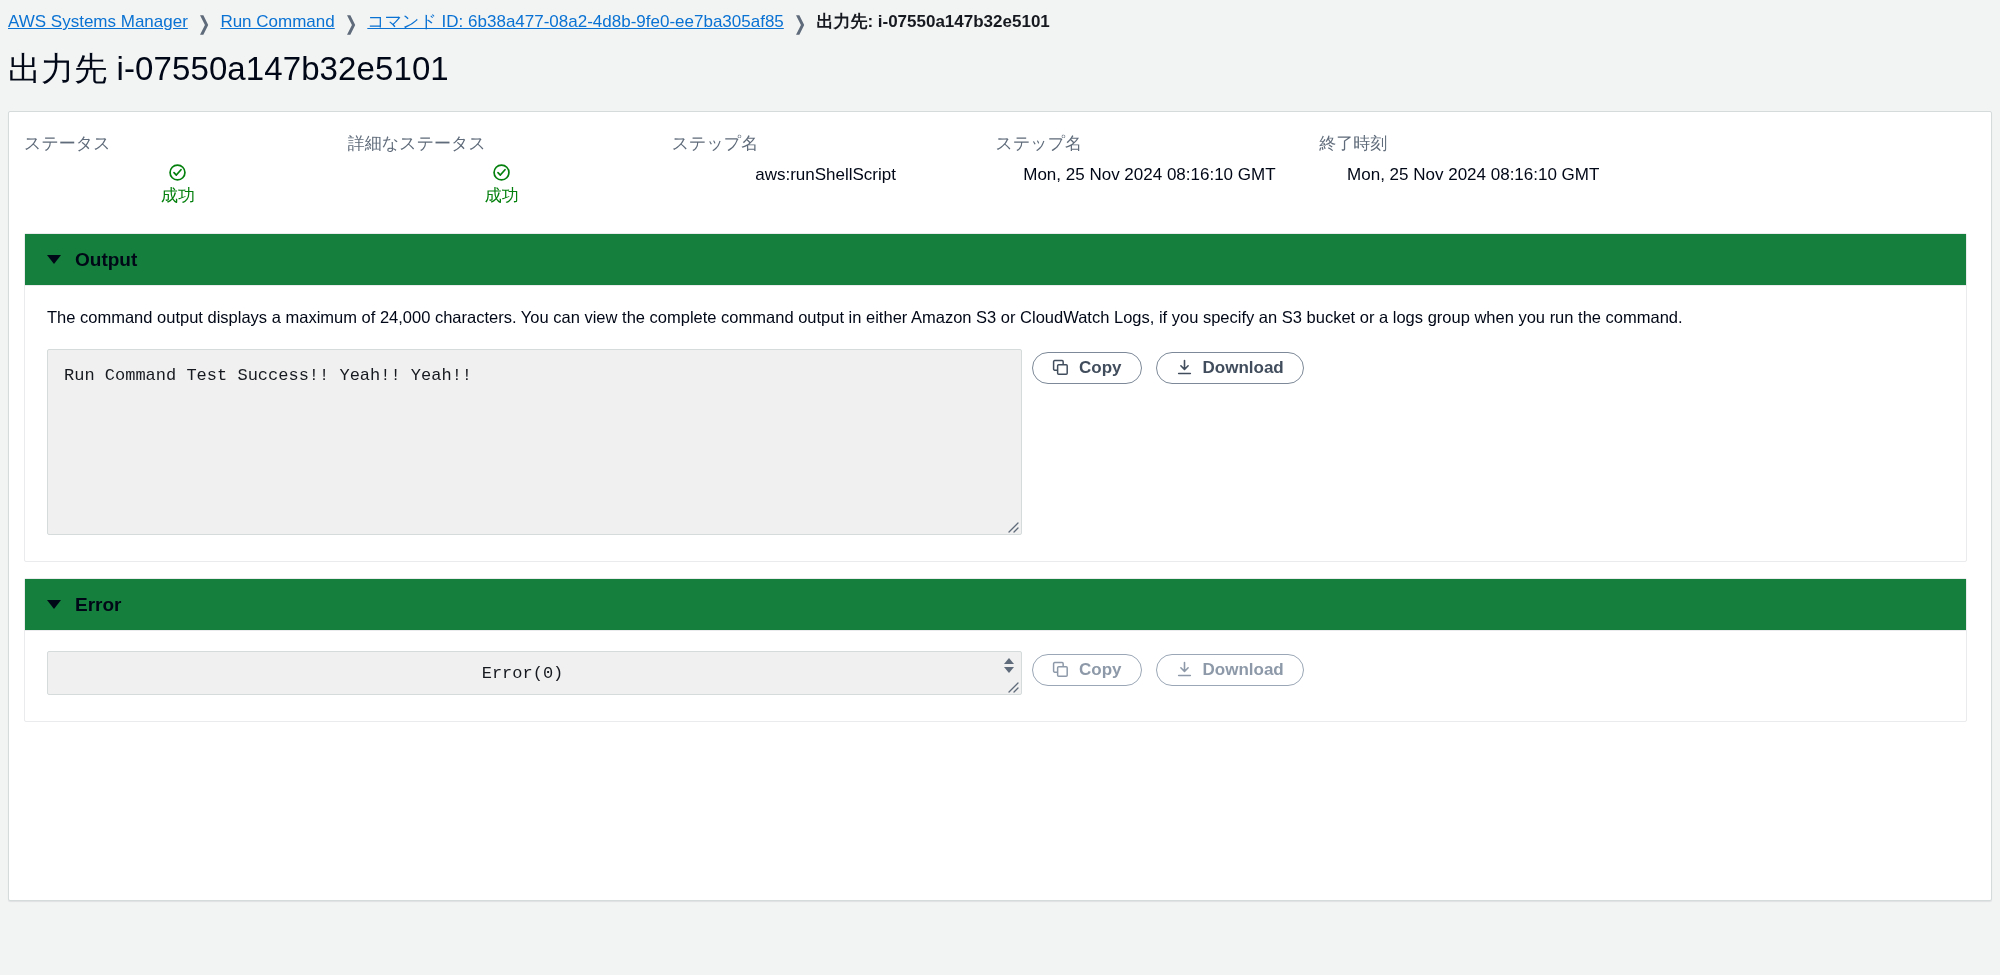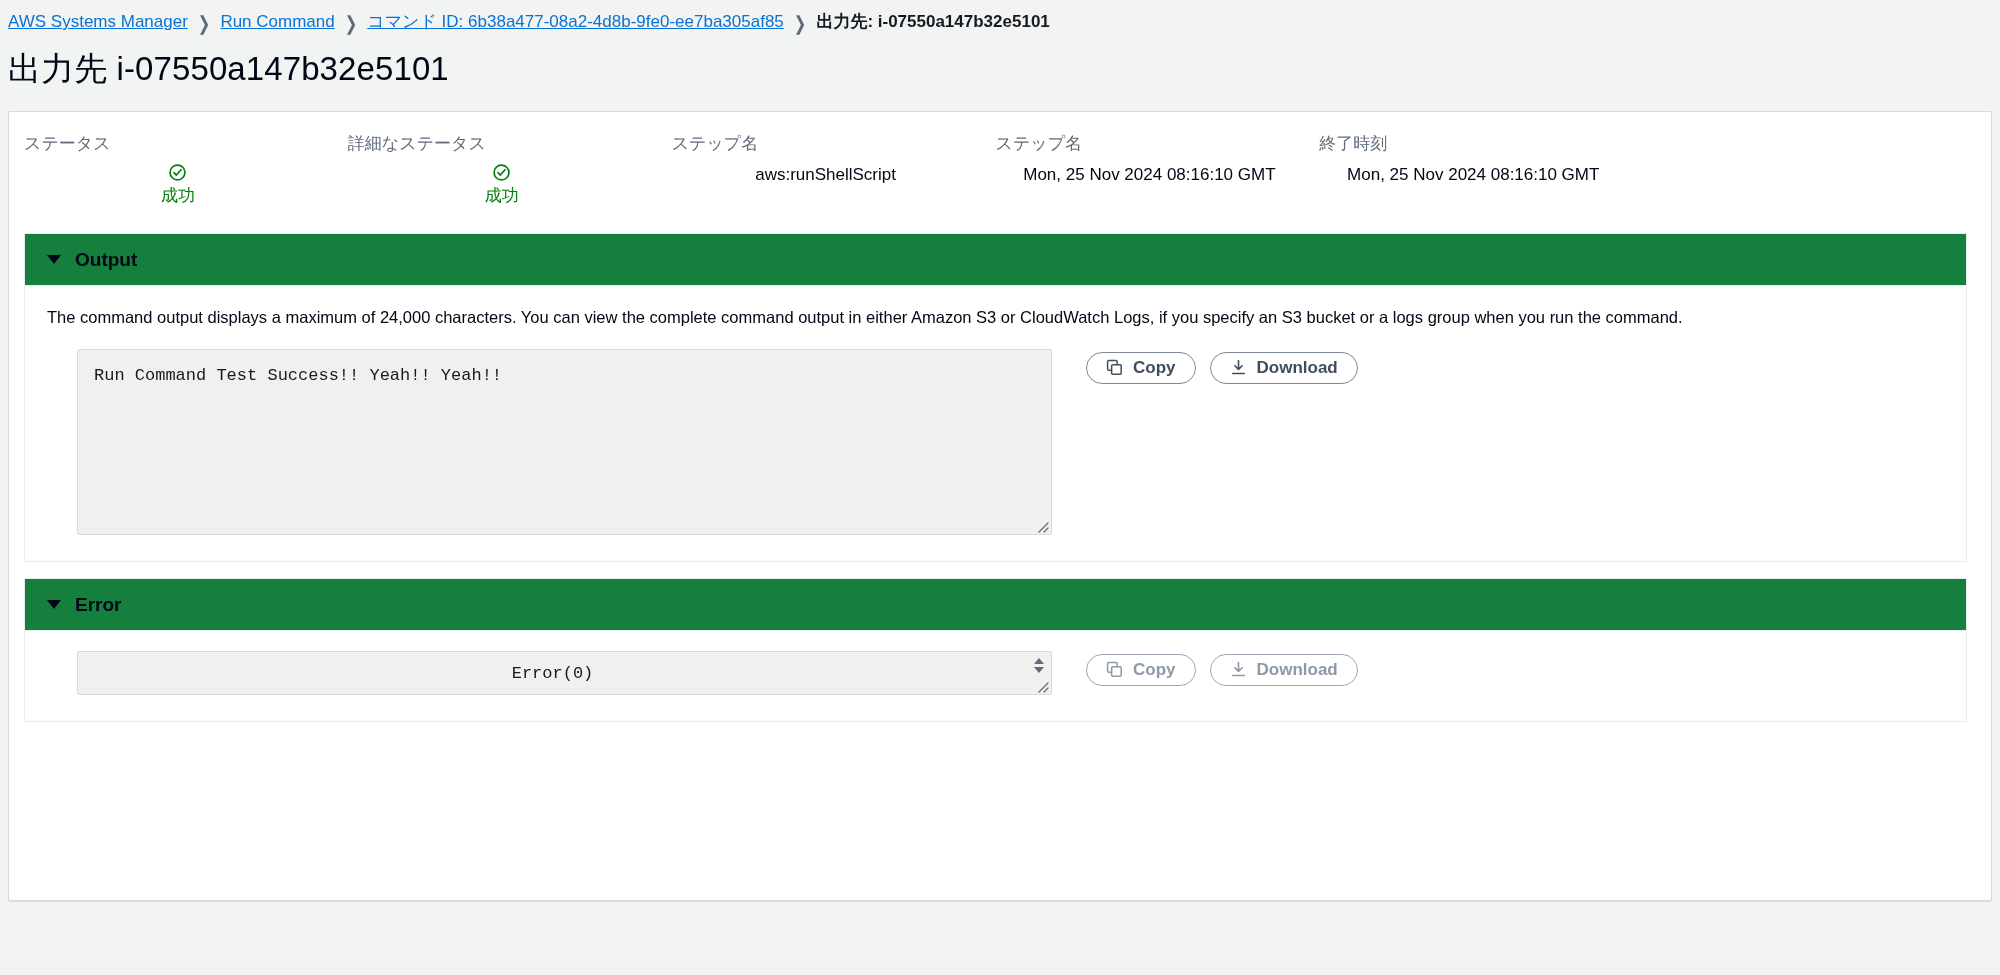--- a/index.html
+++ b/index.html
@@ -153,22 +153,21 @@
     font-size: 16.5px;
     color: #000716;
     margin: 0 0 20px 0;
     line-height: 1.4;
   }
 
   
   .io-row {
     display: flex;
     align-items: flex-start;
-    gap: 34px;
-    margin-left: 30px;
+    gap: 10px;
   }
   .textarea-wrap {
     position: relative;
     width: 975px;
     flex: 0 0 auto;
   }
   .output-area {
     width: 100%;
     height: 186px;
     background: #f0f0f0;

